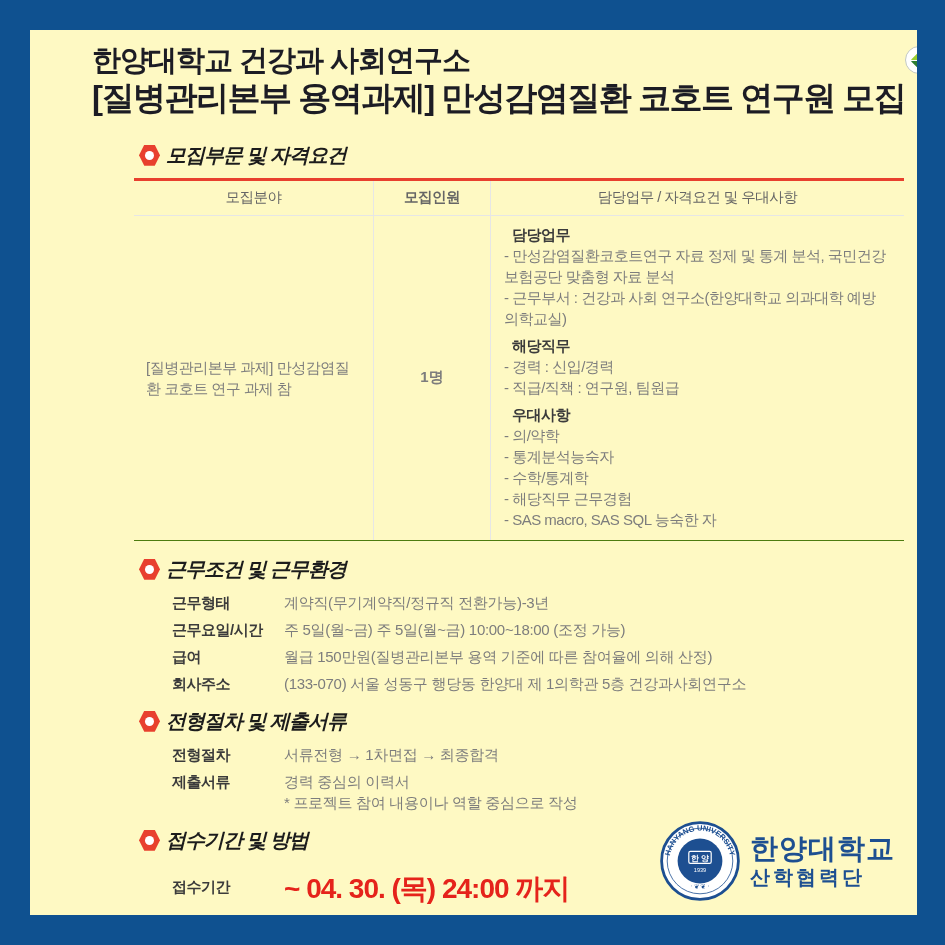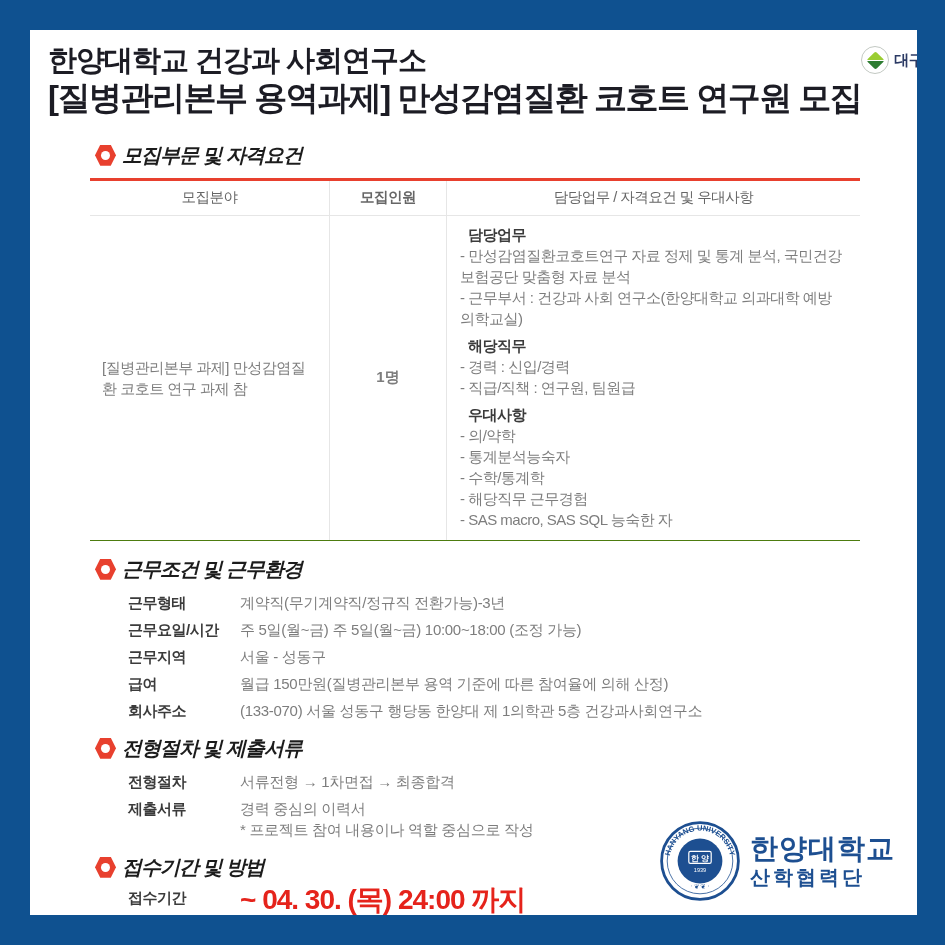--- a/index.html
+++ b/index.html
@@ -5,21 +5,21 @@
   html,body { margin:0; padding:0; }
   body {
     width:945px; height:945px;
     background:#0f5190;
     position:relative;
     font-family:"Liberation Sans", sans-serif;
     overflow:hidden;
   }
   .content {
     position:absolute; left:30px; top:30px; right:28px; bottom:30px;
-    background:#ffffff; overflow:hidden;
+    background:#fef9c3; overflow:hidden;padding-left:44px;
   }
   
   .header-row { display:flex; justify-content:space-between; align-items:flex-start; padding:12px 18px 0 18px; }
   .title1 { font-size:29px; font-weight:bold; color:#1c1c24; line-height:1.25; letter-spacing:-1px; }
   .title2 { font-size:33px; font-weight:bold; color:#1c1c24; line-height:1.2; letter-spacing:-1.5px; white-space:nowrap; }
   .partner { display:flex; align-items:center; gap:5px; margin-top:4px; flex-shrink:0; }
   .partner-emblem { width:26px; height:26px; border-radius:50%; border:1px solid #c3c9c3; display:flex; align-items:center; justify-content:center; background:#fff; }
   .partner-diamond { width:13px; height:13px; transform:rotate(45deg); border-radius:2px;
     background:linear-gradient(135deg,#9acd32 0 48%, #ffffff 48% 52%, #2e7d32 52% 100%); }
   .partner-label { font-size:15px; font-weight:bold; color:#2b3a64; letter-spacing:-0.5px; white-space:nowrap; }
@@ -121,24 +121,20 @@
   <div class="info-block">
     <div class="info-row">
       <span class="info-label">근무형태</span>
       <span class="info-value">계약직(무기계약직/정규직 전환가능)-3년</span>
     </div>
     <div class="info-row">
       <span class="info-label">근무요일/시간</span>
       <span class="info-value">주 5일(월~금) 주 5일(월~금) 10:00~18:00 (조정 가능)</span>
     </div>
     <div class="info-row">
-      <span class="info-label">근무지역</span>
-      <span class="info-value">서울 - 성동구</span>
-    </div>
-    <div class="info-row">
       <span class="info-label">급여</span>
       <span class="info-value">월급 150만원(질병관리본부 용역 기준에 따른 참여율에 의해 산정)</span>
     </div>
     <div class="info-row">
       <span class="info-label">회사주소</span>
       <span class="info-value">(133-070) 서울 성동구 행당동 한양대 제 1의학관 5층 건강과사회연구소</span>
     </div>
   </div>
 
   <div class="sec-head mt-s3">
@@ -156,21 +152,21 @@
         <span>경력 중심의 이력서</span>
         <div class="info-note">* 프로젝트 참여 내용이나 역할 중심으로 작성</div>
       </span>
     </div>
   </div>
 
   <div class="sec-head mt-s4">
     <span class="hex"></span>
     <span class="sec-title">접수기간 및 방법</span>
   </div>
-  <div class="info-block" style="margin-top:2px;">
+  <div class="info-block" style="margin-top:18px;">
     <div class="info-row deadline-row">
       <span class="info-label" style="line-height:30px;">접수기간</span>
       <span class="deadline-value">~ 04. 30. (목) 24:00 까지</span>
     </div>
 
   </div>
 
   <div class="footer-logo">
     <svg width="80" height="80" viewBox="0 0 100 100">
       <circle cx="50" cy="50" r="48" fill="#ffffff" stroke="#1d4f91" stroke-width="3.5"></circle>

